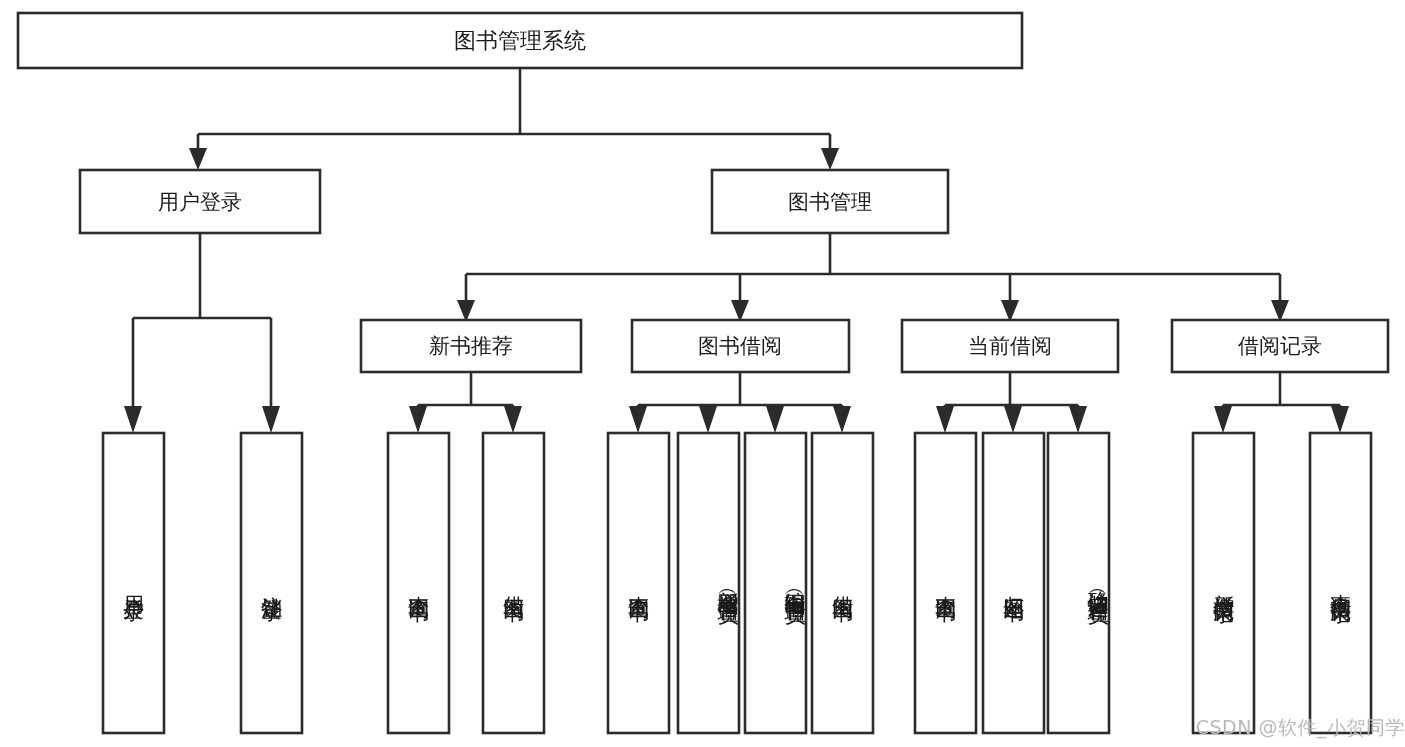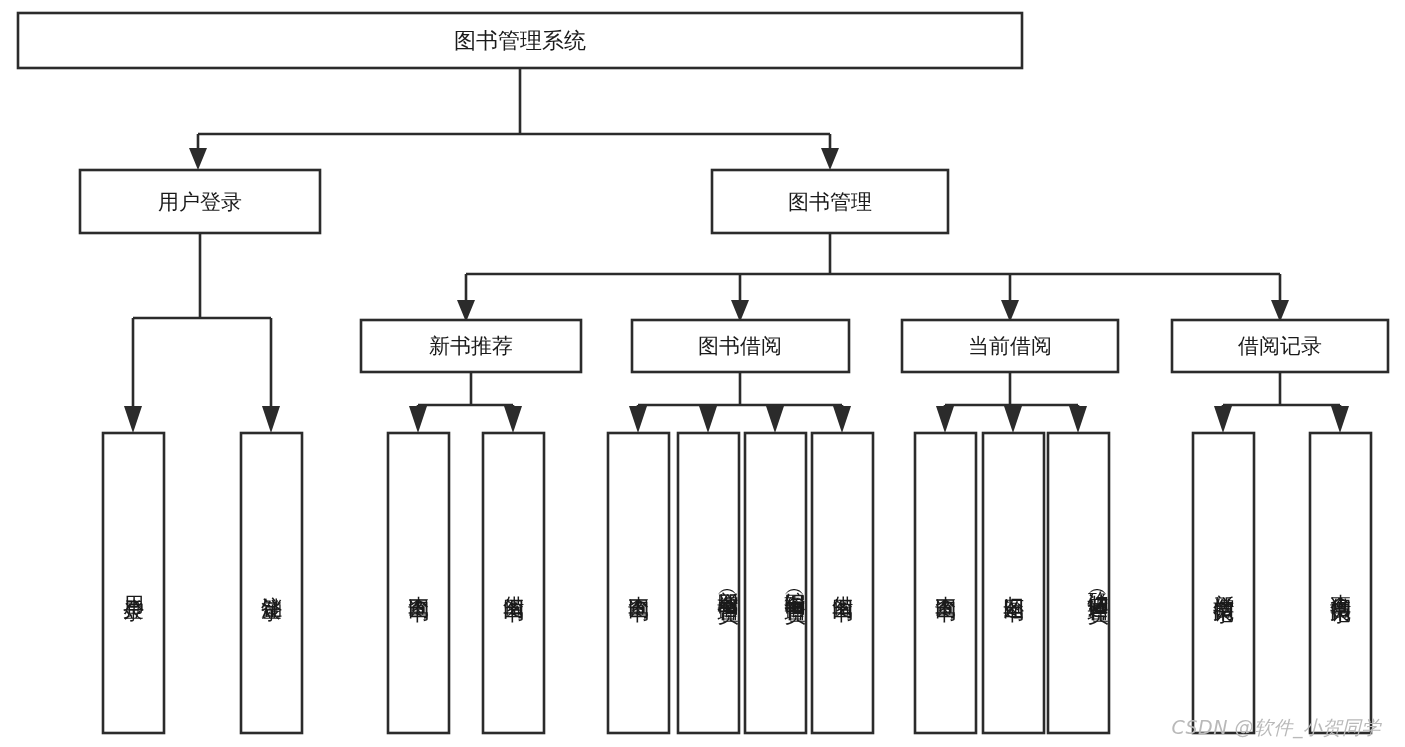--- a/index.html
+++ b/index.html
@@ -66,28 +66,27 @@
     color: #1a1a1a;
     letter-spacing: 2px;
     display: flex;
     align-items: center;
     justify-content: center;
     white-space: nowrap;
     user-select: none;
   }
   .watermark {
     position: absolute;
-    right: 24px;
+    right: 0;
     bottom: 6px;
     font-family: "DejaVu Sans", "Liberation Sans", sans-serif;
     font-size: 19px;
     color: #b9b9b9;
     white-space: nowrap;
     letter-spacing: 0.5px;
-    font-style: italic;
   }
 </style>
 </head>
 <body>
 
 <div id="diagram-root">
 
   <svg class="diagram-canvas" viewBox="0 0 1405 747" xmlns="http://www.w3.org/2000/svg">
 
     <g>

